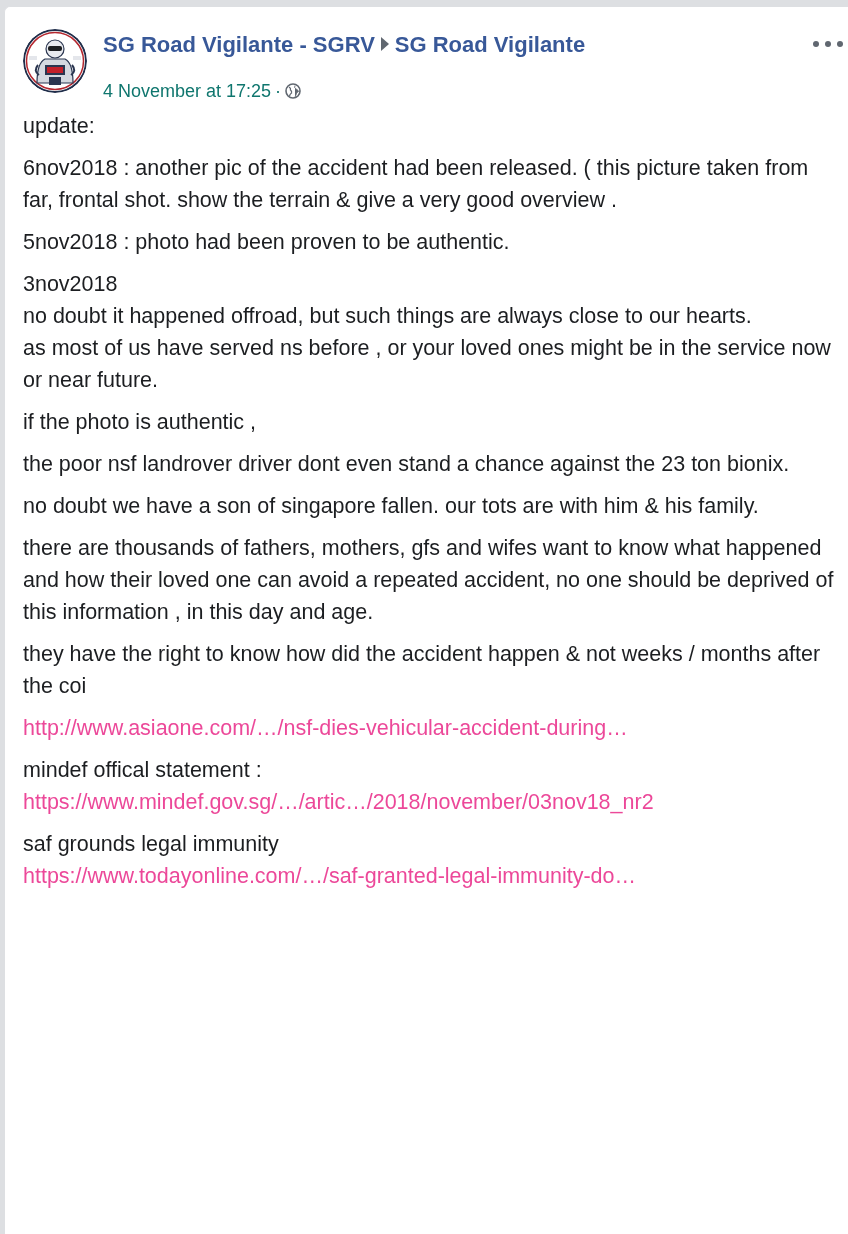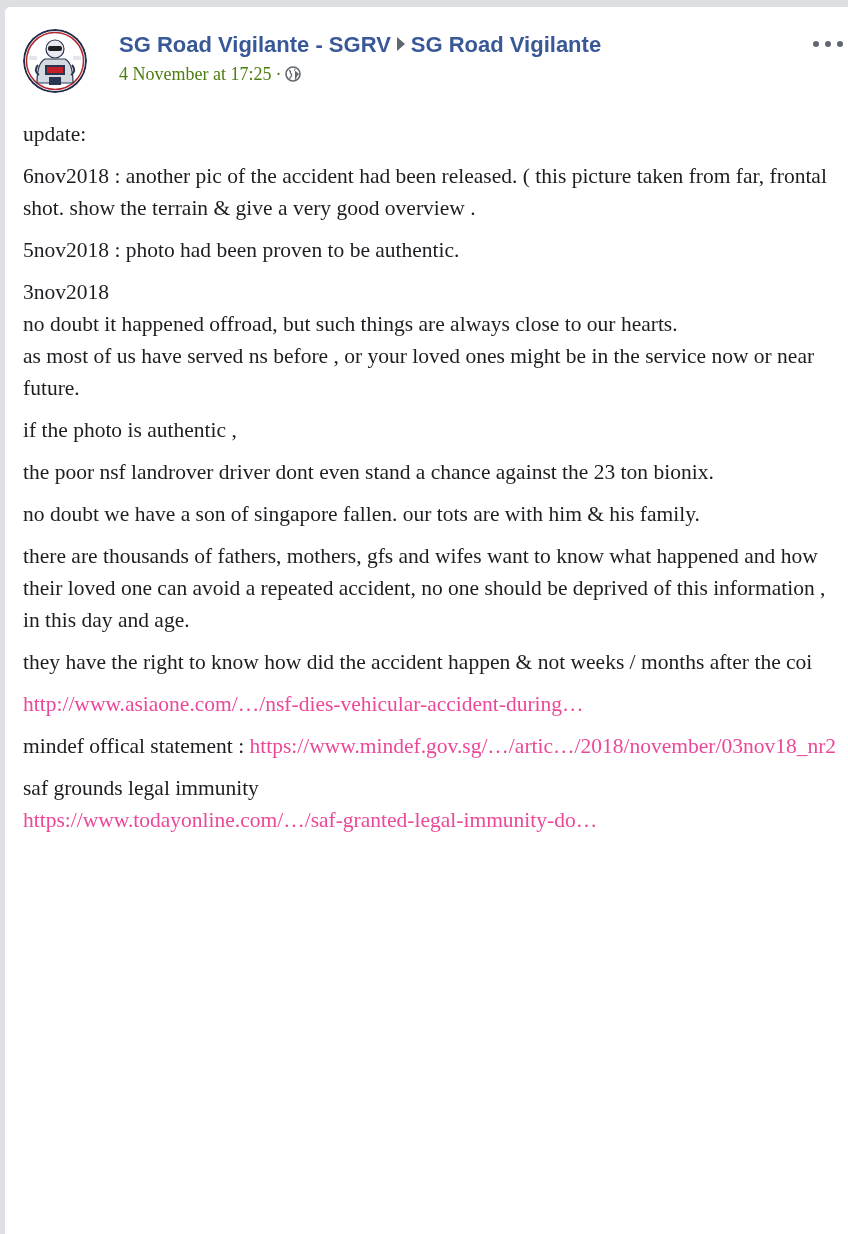--- a/index.html
+++ b/index.html
@@ -36,21 +36,21 @@
     left: 0;
     top: 4px;
     width: 64px;
     height: 64px;
     border-radius: 50%;
     overflow: hidden;
   }
   .avatar svg { display: block; }
   .header-text {
     position: absolute;
-    left: 96px;
+    left: 80px;
     top: 6px;
   }
   .name-line {
     font-size: 22px;
     font-weight: bold;
     color: #385898;
     line-height: 28px;
     white-space: nowrap;
   }
   .name-line .arrow {
@@ -63,26 +63,25 @@
     margin: 0 6px 0 6px;
     vertical-align: middle;
     position: relative;
     top: -2px;
   }
   .name-line a {
     color: #385898;
     text-decoration: none;
   }
   .meta-line {
-    margin-top: 4px;
+    margin-top: 21px;
     font-size: 18px;
-    color: #4d7c0f;
+    color: #0f766e;
     line-height: 22px;
     white-space: nowrap;
-    font-family: Liberation Serif, serif;
   }
   .meta-line .sep { margin: 0 4px; }
   .globe {
     display: inline-block;
     width: 16px;
     height: 16px;
     vertical-align: -2px;
   }
   .more-btn {
     position: absolute;
@@ -104,22 +103,21 @@
   .body-text {
     position: absolute;
     left: 18px;
     top: 103px;
     width: 820px;
     font-size: 21.5px;
     line-height: 32px;
     color: #1c1e21;
   }
   .body-text p {
-    margin: 8px 0 10px 0;
-    font-family: Liberation Serif, serif;
+    margin: 0 0 10px 0;
   }
   .body-text a {
     color: #ec4899;
     text-decoration: none;
   }
   .divider-line {
     display: inline-block;
     letter-spacing: 0;
   }
 </style>

